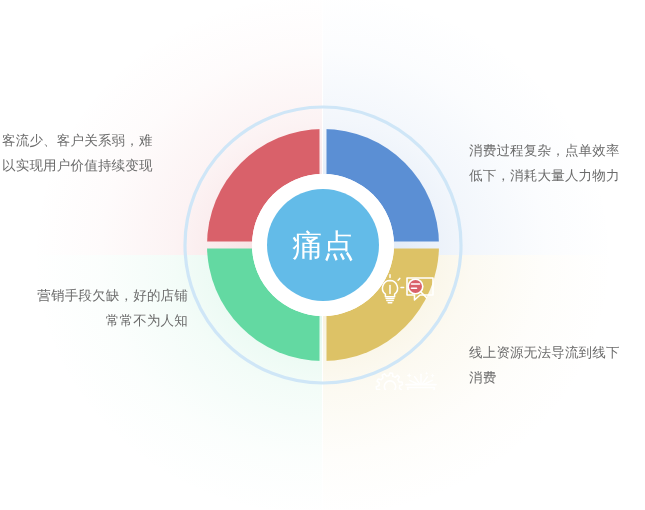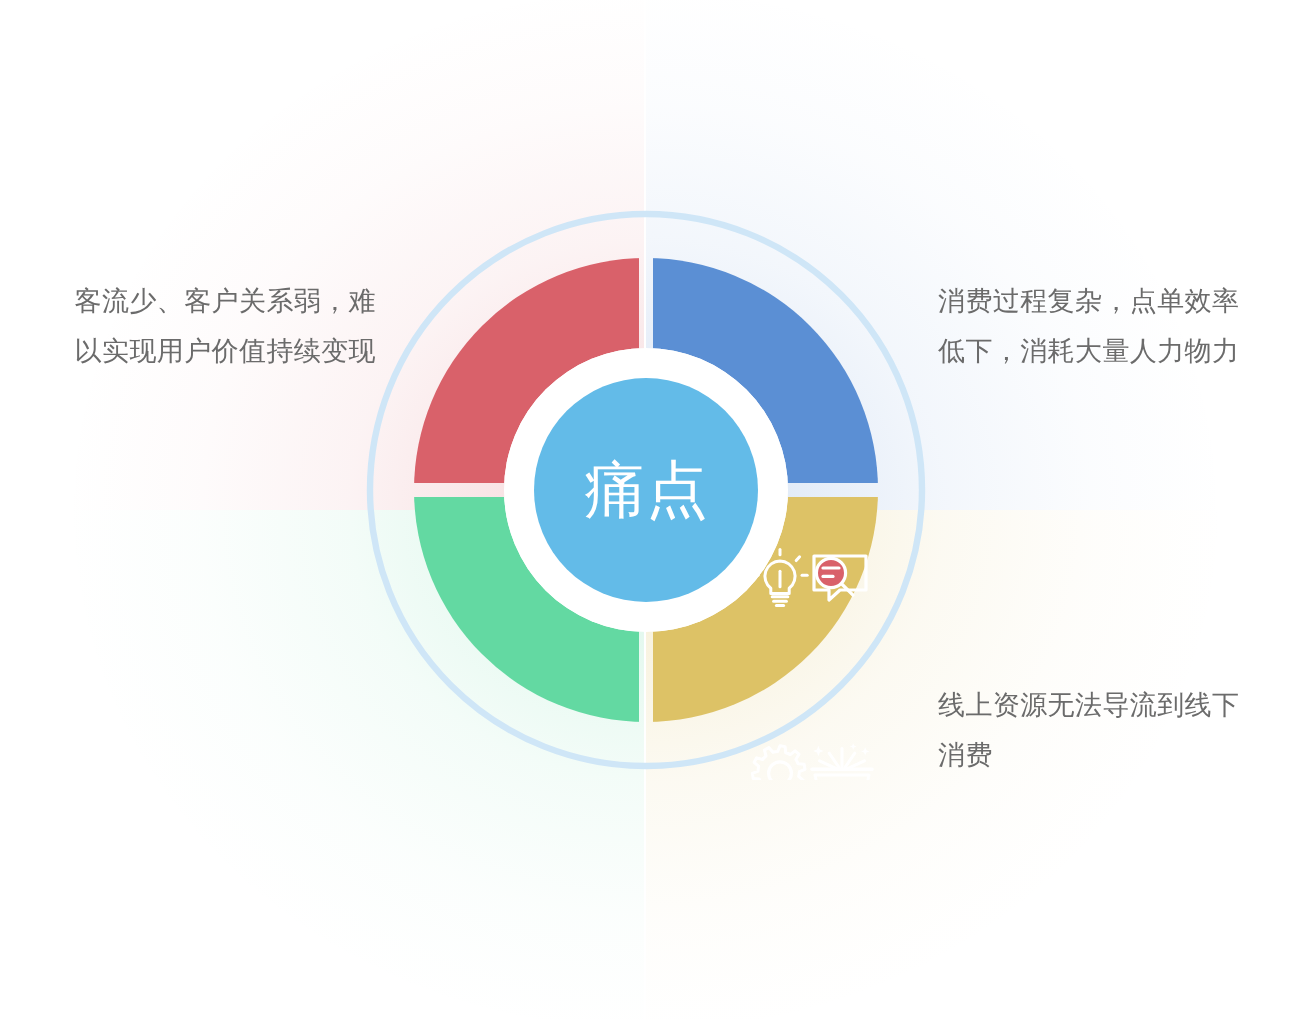--- a/index.html
+++ b/index.html
@@ -71,21 +71,21 @@
 
   
   .label{
     position:absolute;
     color:#6b6b6b;
     font-size:13.5px;
     line-height:25px;
     letter-spacing:0.2px;
     white-space:pre-line;
   }
-  #label-tl{left:2px;top:138px;width:186px;text-align:right;}
+  #label-tl{left:2px;top:128px;width:186px;text-align:left;}
   #label-bl{left:2px;top:283px;width:186px;text-align:right;}
   #label-tr{left:469px;top:138px;width:176px;text-align:left;}
   #label-br{left:469px;top:292px;width:176px;text-align:left;margin-top:48px;}
 </style>
 </head>
 <body>
 
 <div id="stage">
 
   <div class="glow glow-tl"></div>
@@ -179,17 +179,19 @@
       </g>
     </svg>
   </div>
 
   <div class="label" id="label-tl">客流少、客户关系弱，难
 以实现用户价值持续变现</div>
 
   <div class="label" id="label-tr">消费过程复杂，点单效率
 低下，消耗大量人力物力</div>
 
+  <div class="label" id="label-bl">营销手段欠缺，好的店铺
+常常不为人知</div>
 
   <div class="label" id="label-br">线上资源无法导流到线下
 消费</div>
 
 </div>
 
 </body></html>

